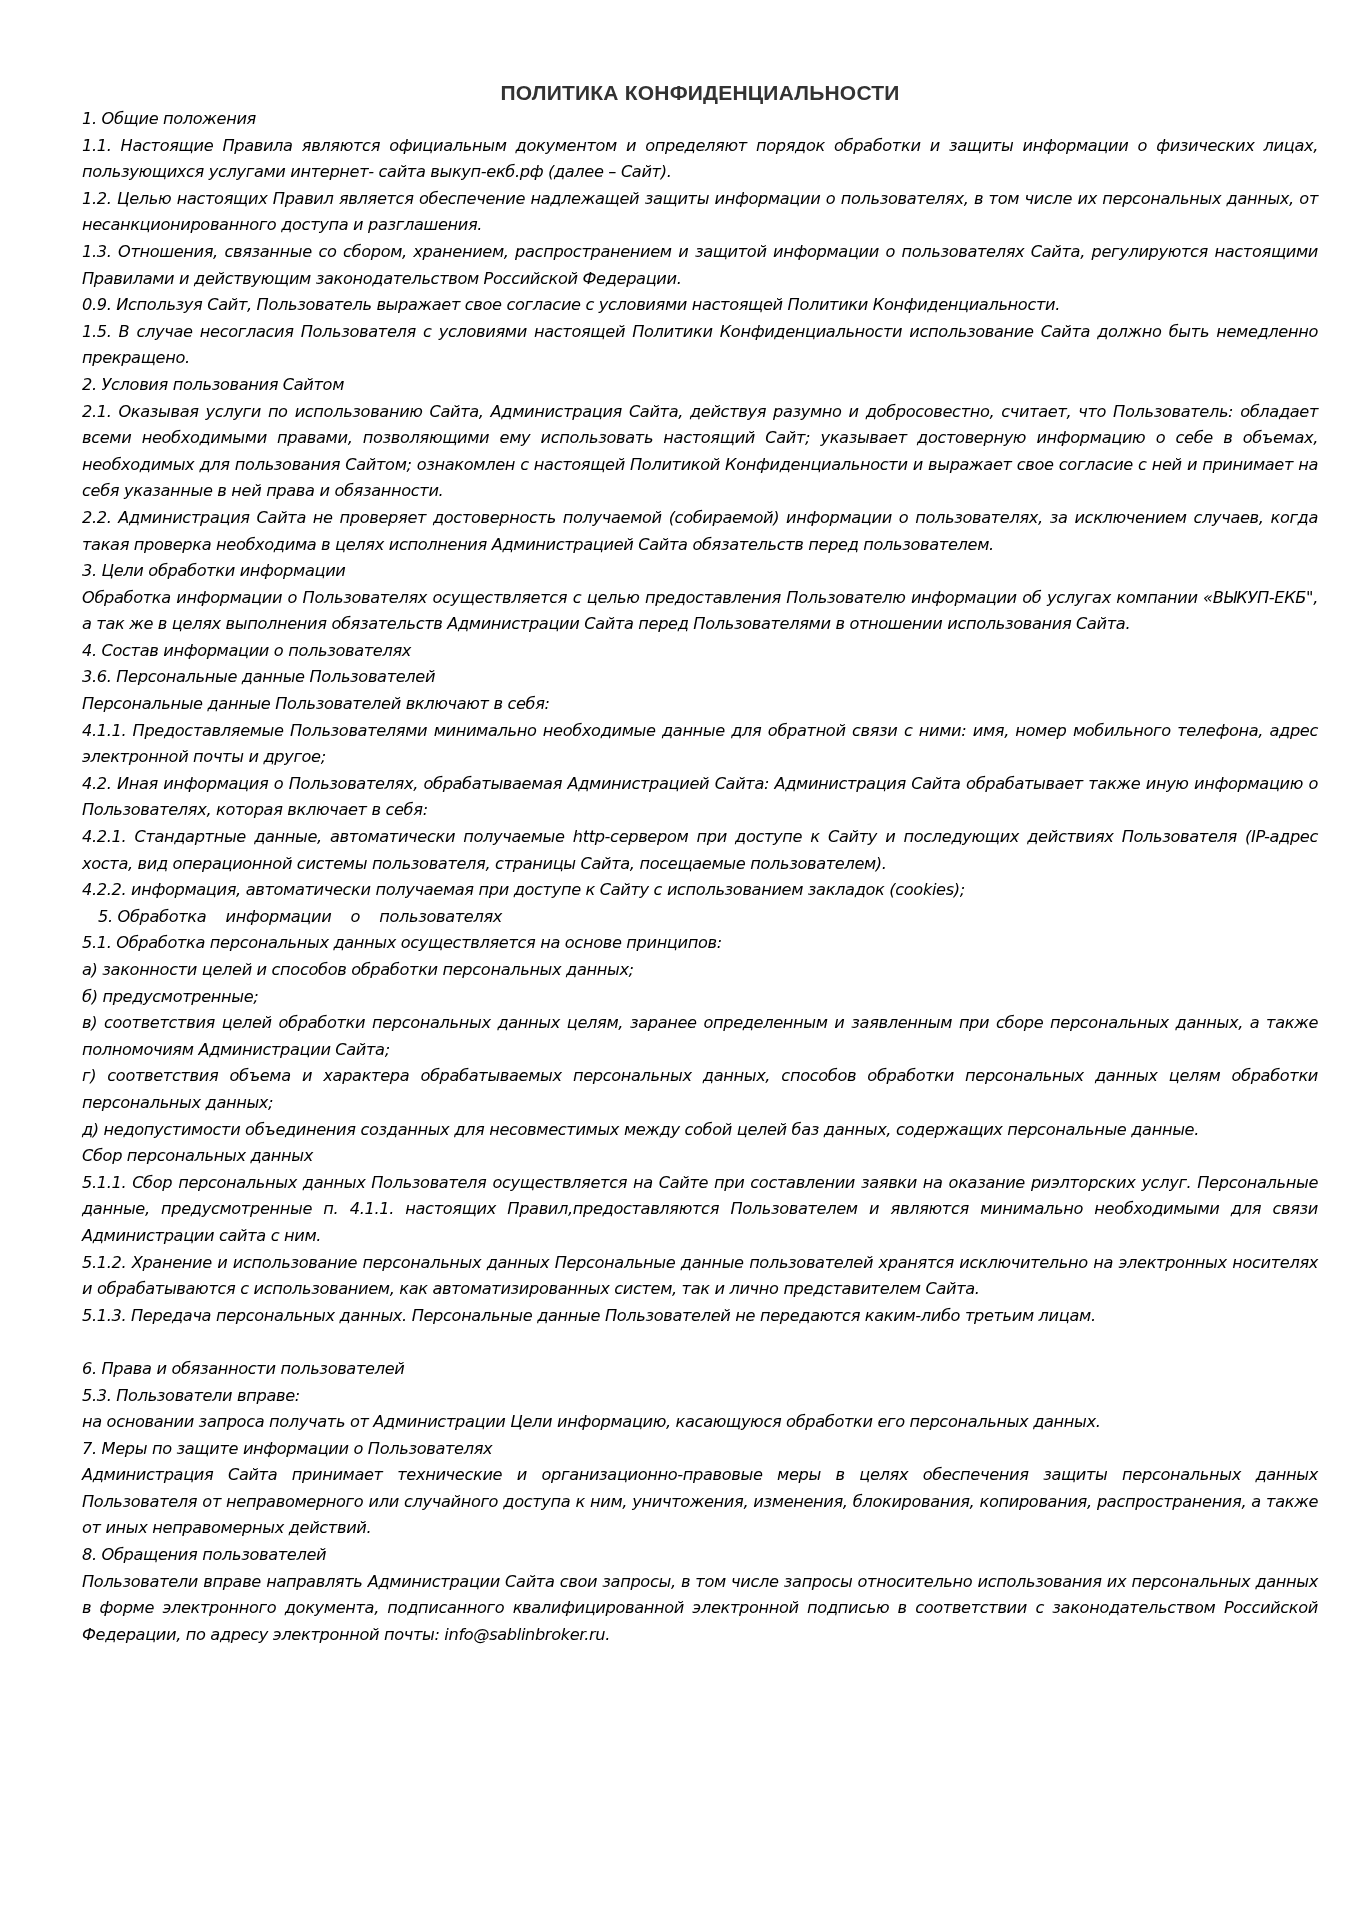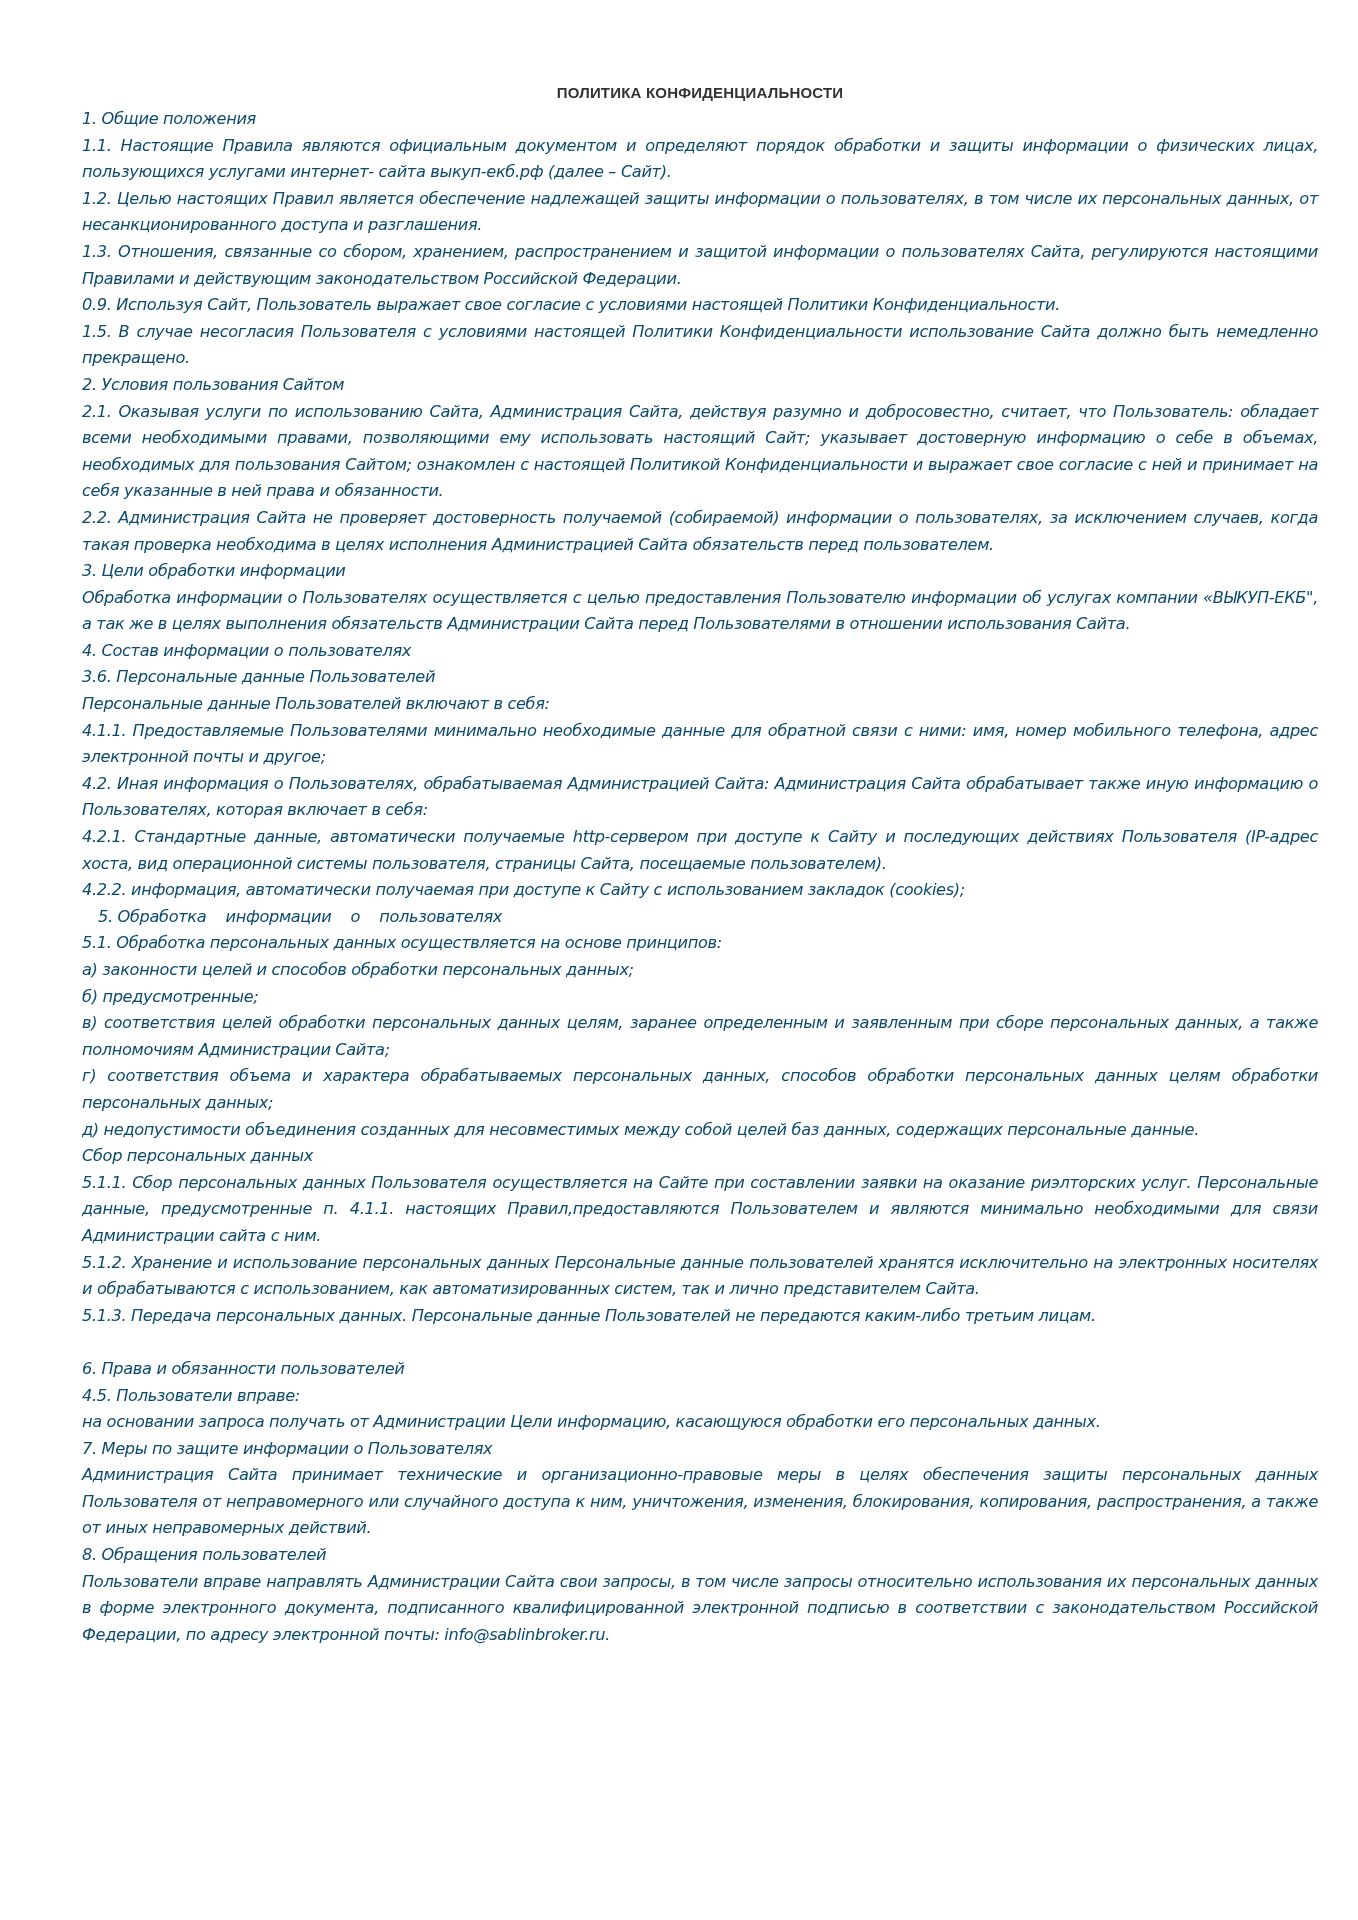--- a/index.html
+++ b/index.html
@@ -16,36 +16,36 @@
     .page {
       position: absolute;
       left: 82px;
       top: 80px;
       width: 1236px;
       color: #333333;
     }
     .title {
       font-family: "Liberation Sans", sans-serif;
       font-style: normal;
-      font-size: 15px;
+      font-size: 21px;
       text-align: center;
       color: #333333;
       line-height: 26px;
       height: 26px;
       margin: 0;
       letter-spacing: 0.2px;
     }
     .doc-line {
       font-family: "DejaVu Sans", sans-serif;
       font-style: italic;
       font-size: 16.2px;
       line-height: 26.6px;
       margin: 0;
       text-align: justify;
-      color: #0c4a6e;
+      color: #000000;
       letter-spacing: -0.35px;
       word-spacing: 0px;
     }
     .doc-line.gap {
       height: 26.6px;
     }
   </style>
 </head>
 <body>
 
@@ -76,20 +76,20 @@
     <p class="doc-line">б) предусмотренные;</p>
     <p class="doc-line">в) соответствия целей обработки персональных данных целям, заранее определенным и заявленным при сборе персональных данных, а также полномочиям Администрации Сайта;</p>
     <p class="doc-line">г) соответствия объема и характера обрабатываемых персональных данных, способов обработки персональных данных целям обработки персональных данных;</p>
     <p class="doc-line">д) недопустимости объединения созданных для несовместимых между собой целей баз данных, содержащих персональные данные.</p>
     <p class="doc-line">Сбор  персональных  данных</p>
     <p class="doc-line">5.1.1. Сбор персональных данных Пользователя осуществляется на Сайте при составлении заявки на оказание риэлторских услуг. Персональные данные, предусмотренные п. 4.1.1. настоящих Правил,предоставляются Пользователем и являются минимально необходимыми для связи Администрации сайта с ним.</p>
     <p class="doc-line">5.1.2. Хранение и использование персональных данных Персональные данные пользователей хранятся исключительно на электронных носителях и обрабатываются с использованием, как автоматизированных систем, так и лично представителем Сайта.</p>
     <p class="doc-line">5.1.3. Передача персональных данных. Персональные данные Пользователей не передаются каким-либо третьим лицам.</p>
     <p class="doc-line gap"></p>
     <p class="doc-line">6. Права и обязанности  пользователей</p>
-    <p class="doc-line">4.5. Пользователи вправе:</p>
+    <p class="doc-line">5.3. Пользователи вправе:</p>
     <p class="doc-line">на основании запроса получать от Администрации Цели информацию, касающуюся обработки его персональных данных.</p>
     <p class="doc-line">7. Меры по защите информации о Пользователях</p>
     <p class="doc-line">Администрация Сайта принимает технические и организационно-правовые меры в целях обеспечения защиты персональных данных Пользователя от неправомерного или случайного доступа к ним, уничтожения, изменения, блокирования, копирования, распространения, а также от иных неправомерных действий.</p>
     <p class="doc-line">8. Обращения  пользователей</p>
     <p class="doc-line">Пользователи вправе направлять Администрации Сайта свои запросы, в том числе запросы относительно использования их персональных данных в форме электронного документа, подписанного квалифицированной электронной подписью в соответствии с законодательством Российской Федерации, по адресу электронной почты: info@sablinbroker.ru.</p>
   </div>
 </div>
 
 </body></html>

